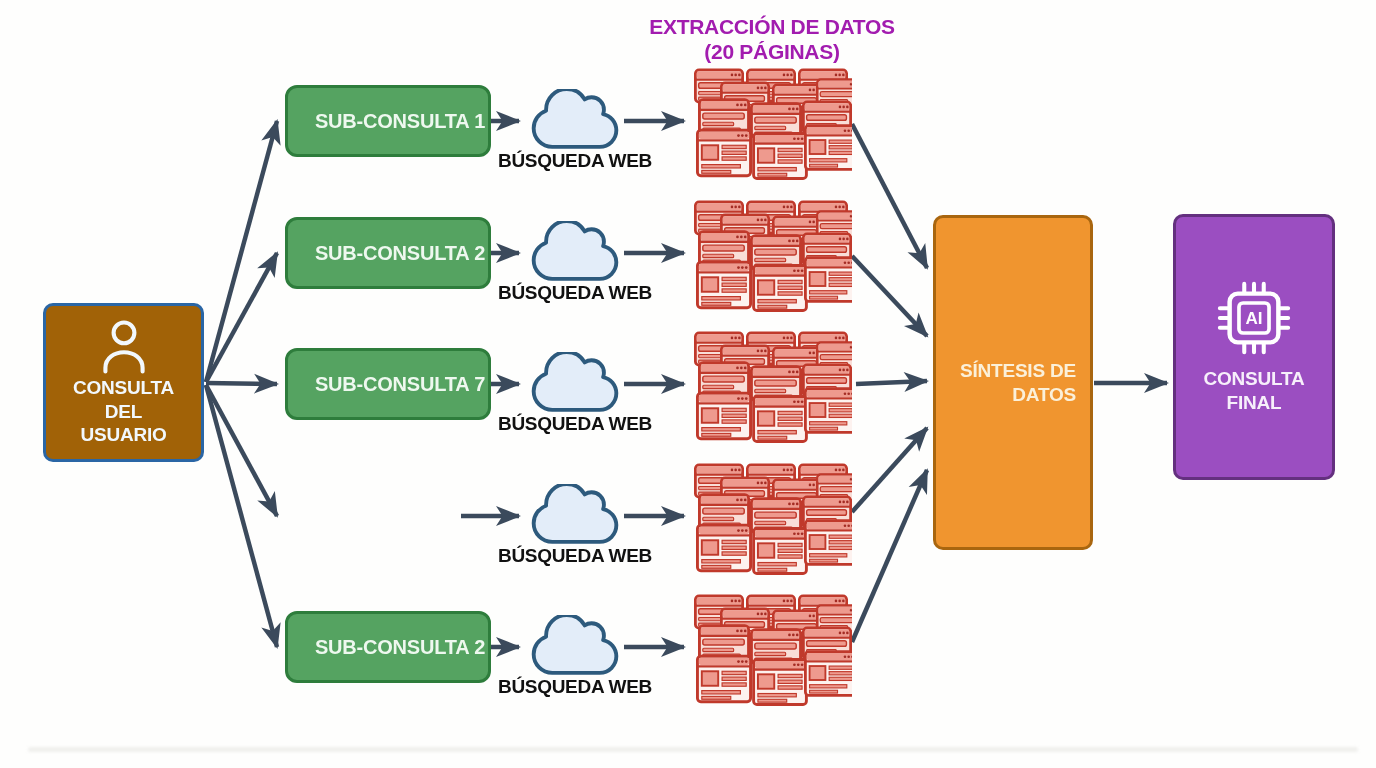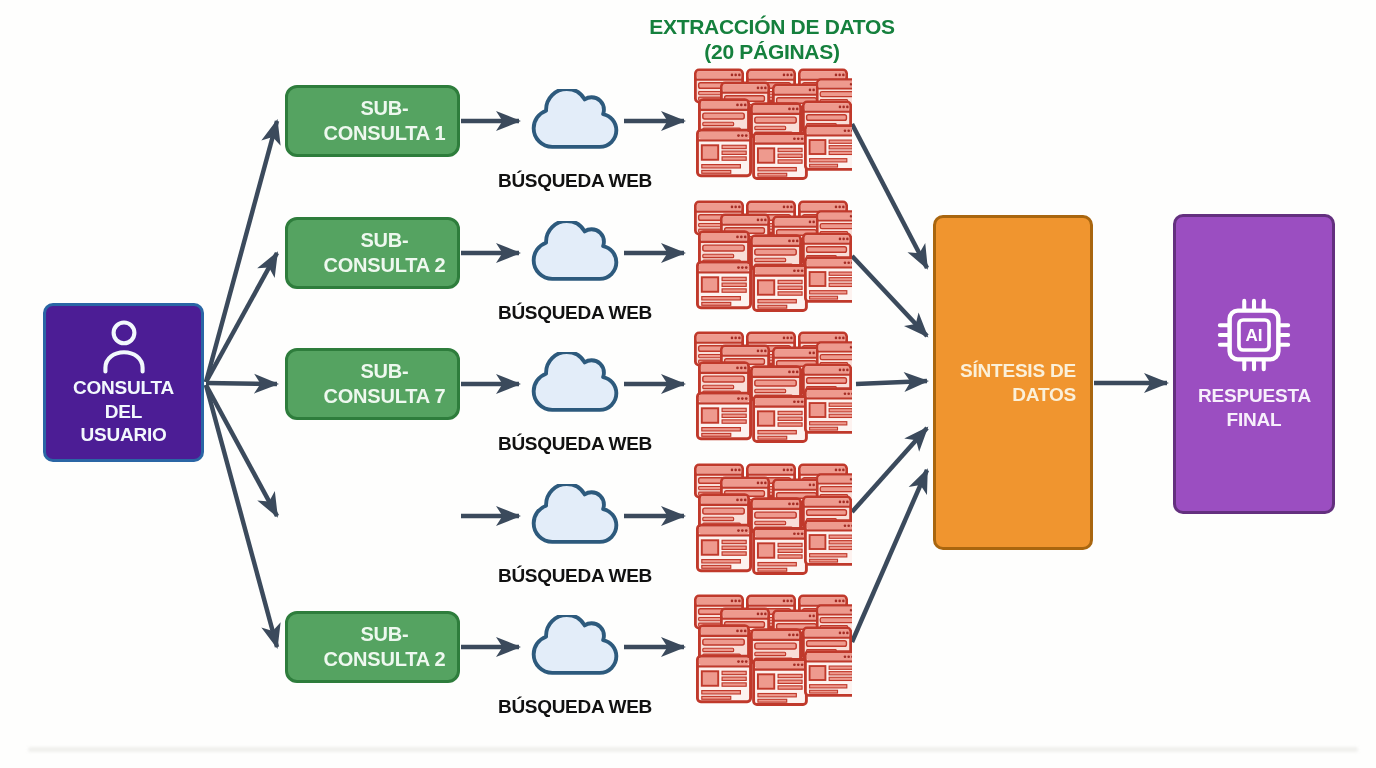--- a/index.html
+++ b/index.html
@@ -6,42 +6,42 @@
   .canvas{
     position:relative;width:1376px;height:768px;background:#fefefd;
     font-family:"Liberation Sans","DejaVu Sans",sans-serif;overflow:hidden;
   }
   .arrows{position:absolute;left:0;top:0;z-index:1;}
   .node{position:absolute;z-index:2;display:flex;flex-direction:column;
     align-items:center;justify-content:center;box-sizing:border-box;}
   .node-label{font-weight:bold;text-align:center;line-height:1.25;letter-spacing:-0.2px;}
 
   .title-block{position:absolute;left:592px;top:14px;width:360px;z-index:2;
-    text-align:center;font-weight:bold;font-size:21px;color:#15803d;line-height:1.2;letter-spacing:-0.3px;}
-
-  .user-node{left:43px;top:303px;width:161px;height:159px;background:#4c1d95;
+    text-align:center;font-weight:bold;font-size:21px;color:#a21caf;line-height:1.2;letter-spacing:-0.3px;}
+
+  .user-node{left:43px;top:303px;width:161px;height:159px;background:#a16207;
     border:3px solid #2a66a5;border-radius:10px;gap:0;}
   .user-node .node-label{color:#f2f8fd;font-size:19px;width:126px;}
 
-  .subq-node{left:285px;width:175px;height:72px;background:#55a361;
+  .subq-node{left:285px;width:206px;height:72px;background:#55a361;
     border:3px solid #2e7d3c;border-radius:12px;padding-left:24px;}
   .subq-node .node-label{color:#eef8ef;font-size:20px;}
 
   .cloud-wrap{position:absolute;left:527px;width:96px;height:62px;z-index:2;
     display:flex;align-items:center;justify-content:center;}
   .web-label{position:absolute;left:490px;width:170px;z-index:2;text-align:center;
-    font-weight:bold;font-size:19px;color:#111;letter-spacing:-0.3px;margin-top:20px;}
+    font-weight:bold;font-size:19px;color:#111;letter-spacing:-0.3px;}
 
   .cluster{position:absolute;left:692px;width:160px;height:115px;z-index:2;}
 
   .synth-node{left:933px;top:215px;width:160px;height:335px;background:#f0952f;
     border:3px solid #a9660f;border-radius:10px;}
   .synth-node .node-label{color:#fbf0d9;font-size:19px;width:126px;text-align:right;}
 
-  .final-node{left:1173px;top:214px;width:162px;height:300px;background:#9b4ec1;
+  .final-node{left:1173px;top:214px;width:162px;height:266px;background:#9b4ec1;
     border:3px solid #64307f;border-radius:10px;gap:10px;}
   .final-node .node-label{color:#f7effb;font-size:19px;width:112px;}
 
   .bottom-artifact{position:absolute;left:28px;top:747px;width:1330px;height:5px;z-index:0;
     background:rgba(190,190,184,0.22);filter:blur(1.5px);border-radius:3px;}
 </style>
 </head>
 <body>
 
 <div class="canvas">
@@ -219,17 +219,17 @@
 
   <div class="node final-node">
     <svg width="78" height="78" viewBox="0 0 96 96">
       <g stroke="#ffffff" stroke-width="5" stroke-linecap="round" fill="none">
         <path d="M36 6 v11 M48 6 v11 M60 6 v11 M36 79 v11 M48 79 v11 M60 79 v11 M6 36 h11 M6 48 h11 M6 60 h11 M79 36 h11 M79 48 h11 M79 60 h11"></path>
         <rect x="18" y="18" width="60" height="60" rx="10" stroke-width="5.5"></rect>
         <rect x="29.5" y="29.5" width="37" height="37" rx="5" stroke-width="4.5"></rect>
       </g>
       <text x="48" y="55.5" text-anchor="middle" font-size="21" font-weight="bold" fill="#ffffff">AI</text>
     </svg>
-    <div class="node-label">RESPUESTA FINAL</div>
+    <div class="node-label">CONSULTA FINAL</div>
   </div>
 
   <div class="bottom-artifact"></div>
 </div>
 
 </body></html>

